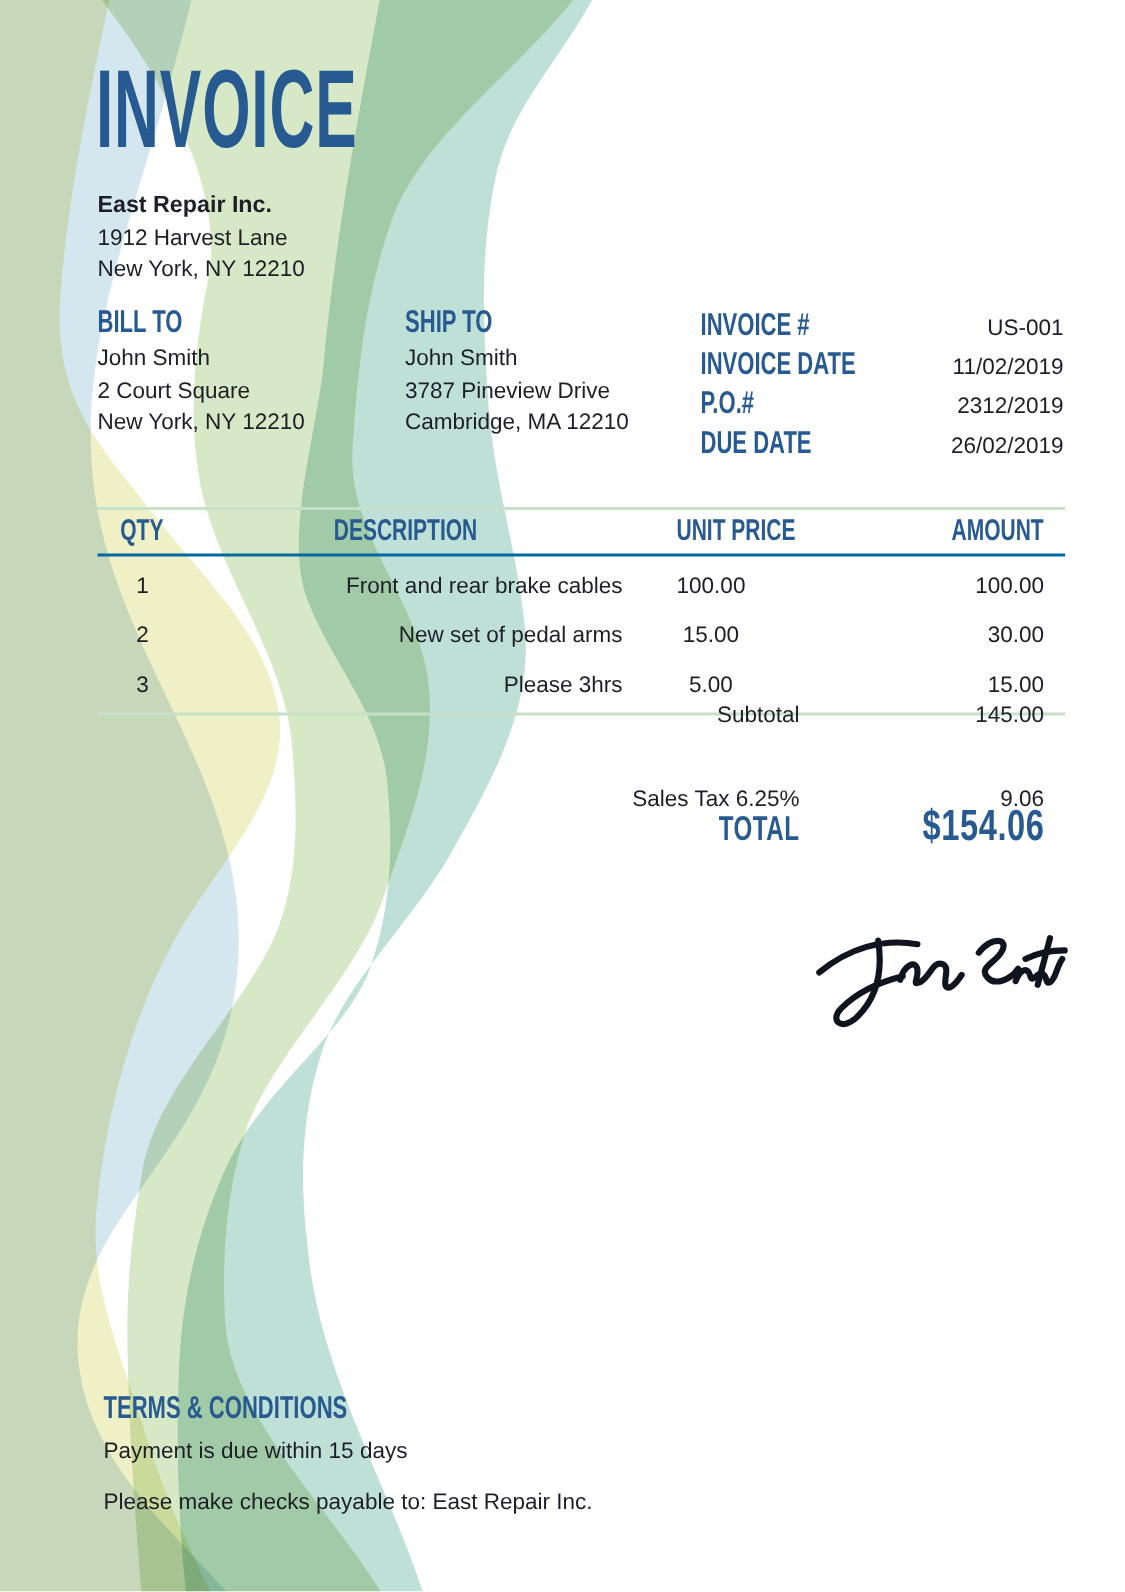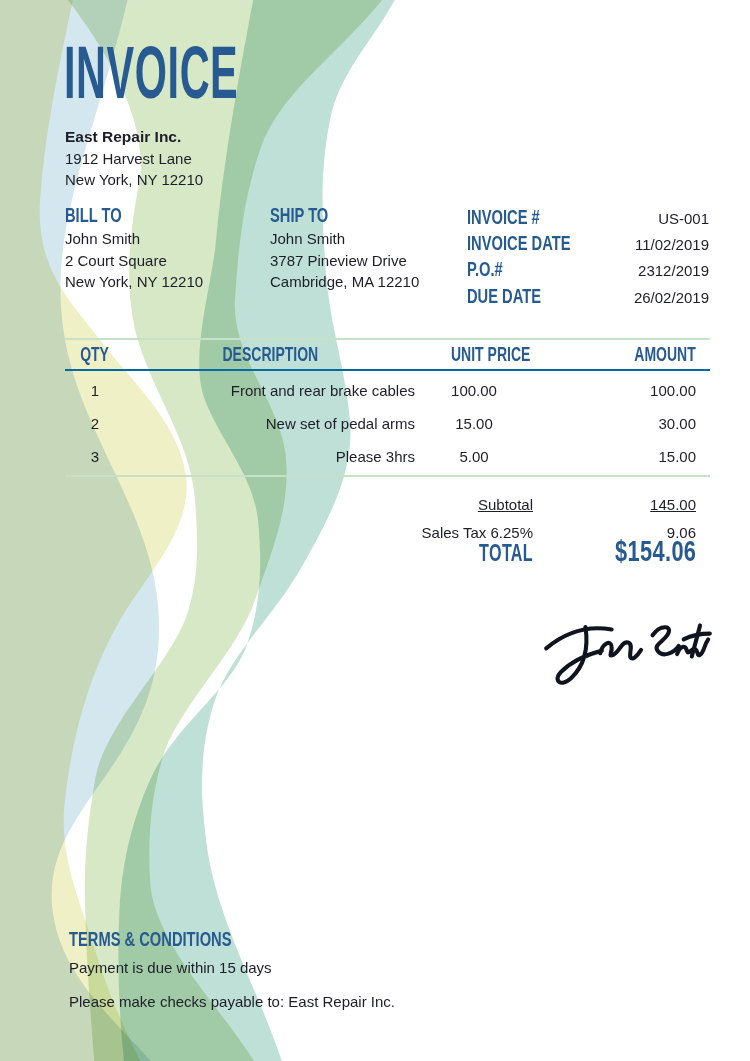--- a/index.html
+++ b/index.html
@@ -47,21 +47,21 @@
   .c-qty { text-align:center; }
   .c-desc { text-align:right; padding-left:75px; }
   .c-desc-h { text-align:center; }
   .c-unit { text-align:center; }
   .c-amt { text-align:right; padding-right:14px; }
   .t-row { font-size:15px; }
 
   .trow { position:absolute; left:340px; width:356px; display:flex; align-items:baseline; }
   .trow .t-lbl { width:193px; text-align:right; font-size:15px; }
   .trow .t-val { flex:1; text-align:right; font-size:15px; padding-right:0;padding-left:36px; }
-  .row-subtotal { top:496px;text-decoration:underline; }
+  .row-subtotal { top:468px; }
   .row-tax { top:524px; }
   .row-total { top:535px; }
   .row-total .t-lbl { font-size:23px; }
   .row-total .t-val { font-size:29px;text-align:right; }
   .row-total .cond { letter-spacing:0.5px; }
   .tot-lbl { transform:scaleX(0.7); }
   .tot-val { transform:scaleX(0.75); }
 
   .signature { position:absolute; left:538px; top:600px; width:180px; height:95px; }
   .signature svg { width:100%; height:100%; }

